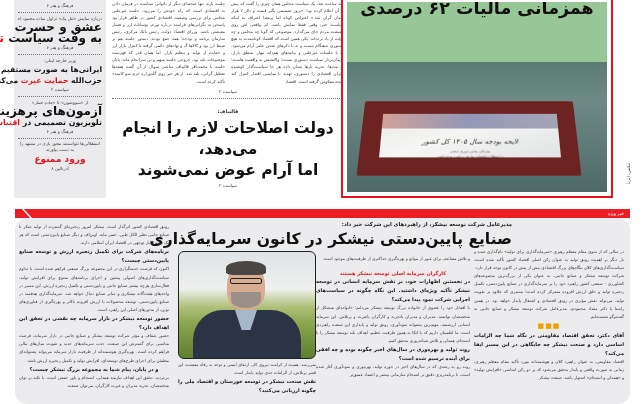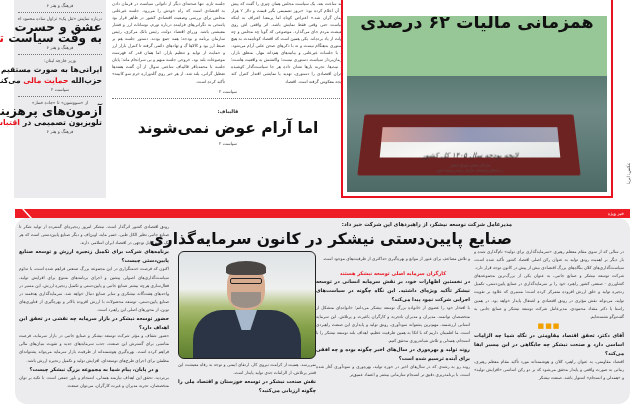--- a/index.html
+++ b/index.html
@@ -24,21 +24,21 @@
   .textcols { display: flex; gap: 6px; height: 88px; overflow: hidden; }
   .textcol { flex: 1; font-size: 4.2px; line-height: 7.05px; color: #333; text-align: justify; overflow: hidden; }
   .mid-sec { text-align: center; font-size: 4.4px; color: #444; line-height: 8px; border-bottom: 1px dotted #777; padding-bottom: 2px; }
   .mid-kicker { text-align: center; font-size: 5px; color: #333; margin-top: 9px; font-weight: bold; }
   .mid-headline { text-align: center; font-size: 15.5px; font-weight: bold; line-height: 21px; color: #111; margin-top: 4px; letter-spacing: -0.3px; }
   .mid-sec2 { text-align: center; font-size: 4.4px; color: #444; margin-top: 2px; }
 
   
   .photo-box {
     position: absolute; left: 341px; top: 0; width: 272px; height: 198px;
-    border: 2px solid #e8131f; border-top: none; padding: 16px 4px 4px 4px; background: #fff;
+    border: 2px solid #e8131f; border-top: none; padding: 2px 4px 4px 4px; background: #fff;
   }
   .photo-inner { position: relative; width: 100%; height: 100%; background: #8fc08e; overflow: hidden; }
   .photo-headline {
     position: absolute; top: 0; left: 0; right: 0; height: 60px;
     background: #97c796; text-align: center; font-weight: bold; font-size: 17.5px;
     line-height: 25px; color: #111; padding-top: 0;
   }
   .photo-headline .l1 { margin-top: -6px; display: block; }
   .photo-img {
     position: absolute; top: 60px; left: 0; right: 0; bottom: 0;
@@ -101,39 +101,45 @@
   </div>
   <div class="sb-item">
     <div class="sb-kicker">درباره نمایش «تنل یک» تراول ساده محمود احمدی‌نیا</div>
     <div class="sb-title">عشق و حسرت</div>
     <div class="sb-title"><span>به وقت سیاست </span><span class="red">تراول شکلاتی</span></div>
     <div class="sb-sec">فرهنگ و هنر ۶</div>
   </div>
   <div class="sb-item">
     <div class="sb-kicker">وزیر خارجه لبنان:</div>
     <div class="sb-title" style="font-size:7.6px">ایرانی‌ها به صورت مستقیم از</div>
-    <div class="sb-title" style="font-size:7.6px"><span>حزب‌الله </span><span class="red">حمایت مالی</span><span> می‌کنند</span></div>
+    <div class="sb-title" style="font-size:7.6px"><span>حزب‌الله </span><span class="red">حمایت غیرت</span><span> می‌کنند</span></div>
     <div class="sb-sec">سیاست ۲</div>
   </div>
   <div class="sb-item">
     <div class="sb-kicker">از «سووشون» تا «جاده خمار»</div>
     <div class="sb-title">آزمون‌های پرهزینه</div>
     <div class="sb-title" style="font-size:7.8px"><span>تلویزیون تصمیمی در </span><span class="red">اقتباس ادبی</span></div>
     <div class="sb-sec">فرهنگ و هنر ۶</div>
   </div>
+  <div class="sb-item">
+    <div class="sb-kicker" style="white-space:normal;line-height:6px">استقلالی‌ها نتوانستند مجوز بازی در مشهد را به دست بیاورند</div>
+    <div class="sb-red-title">ورود ممنوع</div>
+    <div class="sb-sec">آدرنالین ۸</div>
+  </div>
 </div>
 
 <div class="midcol">
   <div class="textcols">
     <div class="textcol">چند ساعت بعد، یک سیاست مجلس همان چیزی را گفت که پیش از آن اعلام کرده بود: «بروز تصمیمی بگیر قیمت و دلار ۲ هزار تومان گران شد.» اعتراض کوتاه اما پرمعنا اعتراف به اینکه سیاست حتی وقتی فقط نمایش باشد، اثر واقعی اش روی معیشت مردم جای می‌گذارد. موضوعی که گویا چه مجلس و چه دولت از یاد برده‌اند. یکی همین است که اقتصاد کوتاه‌مدت به هیچ دستوری به‌هنگام نیست و نه با ذکرهای صحن علنی آرام می‌شود. نه با جلسات غیرعلنی و بیانیه‌های هم‌دانه مهار. منطق بازار، فرمان‌بردار سیاست دستوری نیست؛ واکنشش به واقعیت هاست؛ به نیت‌ها. تجربه بارها نشان داده هر جا سیاست‌گذار کوشیده بحران اقتصادی را دستوری، تهدید یا نمایشی اقتدار کنترل کند نتیجه معکوس گرفته است. اقتصاد</div>
     <div class="textcol">جلسه تازه، تنها صحنه‌ای دیگر از ناتوانی سیاست در فرمان دادن به اقتصادی است که راه خودش را می‌رود. جلسه غیرعلنی مجلس برای بررسی وضعیت اقتصادی کشور در ظاهر قرار بود پاسخی به نگرانی‌های فزاینده درباره تورم، نوسانات ارز و فشار معیشتی باشد. وزرای اقتصاد دولت، رئیس بانک مرکزی، رئیس سازمان برنامه و بودجه؛ همه جمع بودند. دستور جلسه هم بر ضبط ارز بود و کالاها گ و نهادهای دائمی گرفته تا کنترل بازار ارز و حمایت از تولید و تنظیم بازار. اما همان قدر که فهرست موضوعات بلند بود، خروجی جلسه مبهم و بی سرانجام ماند؛ پایان جلسه با محمدباقر قالیباف ساعتی سوال از آن گفت هفته‌ها تعطیل گرانی، بلند شد. از هر خبر روی گلدوزاره خرم سو کابینه» تأکید کرده است.</div>
   </div>
   <div class="mid-sec">سیاست ۲</div>
   <div class="mid-kicker">قالیباف:</div>
   <div class="mid-headline">
+    <div>دولت اصلاحات لازم را انجام می‌دهد،</div>
     <div>اما آرام عوض نمی‌شوند</div>
   </div>
   <div class="mid-sec2">سیاست ۲</div>
 </div>
 
 <div class="photo-box">
   <div class="photo-inner">
     <div class="photo-headline">
       <span class="l1">همزمانی مالیات ۶۲ درصدی</span>
     </div>

